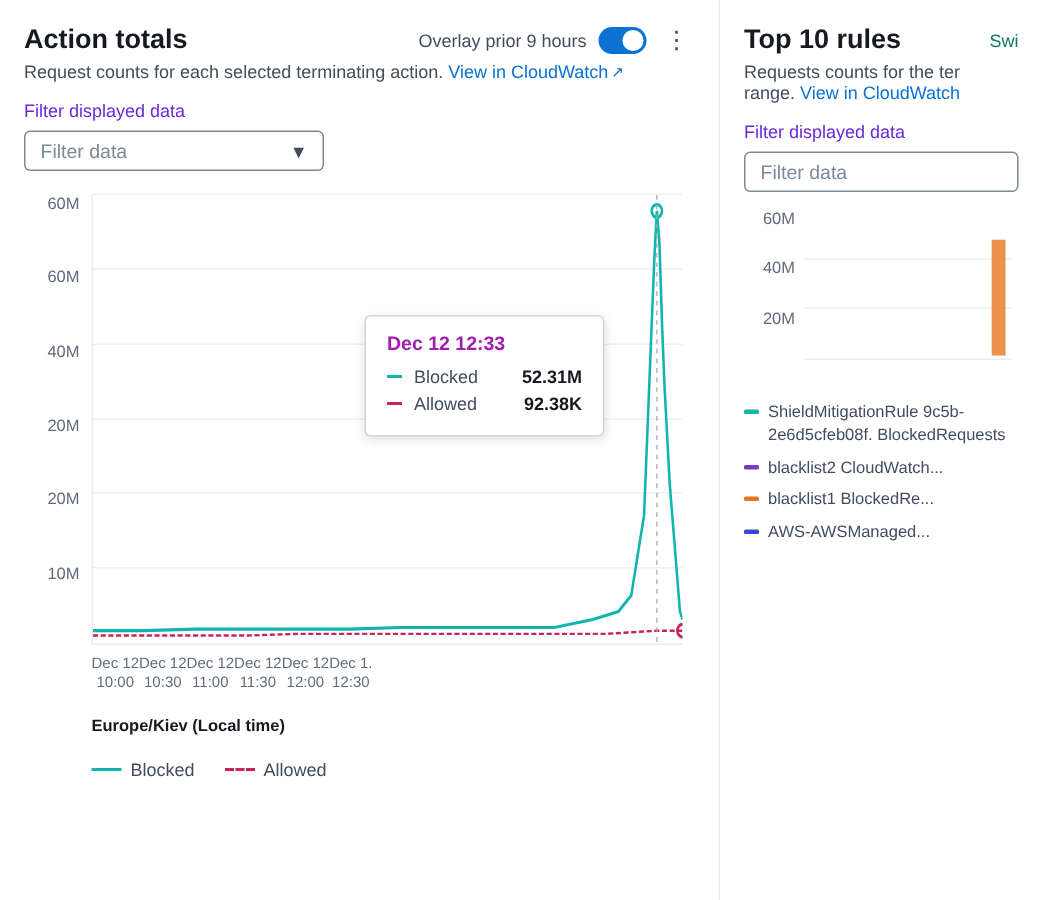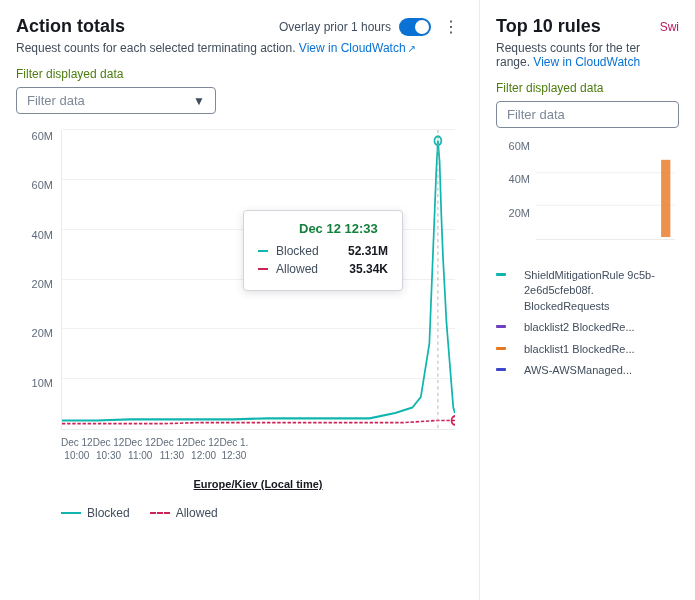--- a/index.html
+++ b/index.html
@@ -96,21 +96,21 @@
       align-items: center;
       gap: 2px;
     }
 
     .external-icon {
       font-size: 10px;
     }
 
     .filter-label {
       font-size: 12px;
-      color: #4d7c0f;
+      color: #6d28d9;
       margin-bottom: 6px;
       font-weight: 500;
     }
 
     .filter-dropdown {
       display: flex;
       align-items: center;
       justify-content: space-between;
       border: 1px solid #7d8998;
       border-radius: 4px;
@@ -189,25 +189,24 @@
       color: #5f6b7a;
       text-align: center;
       line-height: 1.3;
     }
 
     .x-axis-title {
       position: absolute;
       bottom: -20px;
       left: 45px;
       right: 8px;
-      text-align: center;
+      text-align: left;
       font-size: 11px;
       font-weight: 600;
       color: #16191f;
-      text-decoration: underline;
     }
 
     .chart-svg {
       position: absolute;
       top: 0;
       left: 0;
       width: 100%;
       height: 100%;
     }
 
@@ -222,22 +221,21 @@
       box-shadow: 0 2px 8px rgba(0,0,0,0.12);
       font-size: 12px;
       min-width: 160px;
       z-index: 10;
     }
 
     .tooltip-date {
       font-weight: 700;
       font-size: 13px;
       margin-bottom: 8px;
-      color: #15803d;
-      margin-left: 41px;
+      color: #a21caf;
     }
 
     .tooltip-row {
       display: flex;
       align-items: center;
       gap: 8px;
       margin-bottom: 4px;
     }
 
     .tooltip-dot {
@@ -285,21 +283,21 @@
       gap: 40px;
     }
 
     .right-title {
       font-size: 18px;
       font-weight: 700;
     }
 
     .switch-label {
       font-size: 12px;
-      color: #be185d;
+      color: #0f766e;
     }
 
     .right-subtitle {
       font-size: 12px;
       color: #414d5c;
       margin-bottom: 12px;
     }
 
     .right-filter-dropdown {
       display: flex;
@@ -345,21 +343,21 @@
       border-bottom: 1px solid #e9ebed;
     }
 
     .rules-list {
       margin-top: 8px;
     }
 
     .rule-item {
       display: flex;
       align-items: flex-start;
-      gap: 18px;
+      gap: 6px;
       font-size: 11px;
       color: #414d5c;
       margin-bottom: 6px;
       line-height: 1.4;
     }
 
     .rule-dot {
       width: 10px;
       height: 3px;
       margin-top: 5px;
@@ -368,21 +366,21 @@
     }
   </style>
 </head>
 <body>
 
 <div class="left-panel">
 
   <div class="panel-header">
     <span class="panel-title">Action totals</span>
     <div class="header-controls">
-      <span class="overlay-label">Overlay prior 1 hours</span>
+      <span class="overlay-label">Overlay prior 9 hours</span>
       <div class="toggle-switch"></div>
       <span class="dots-menu">⋮</span>
     </div>
   </div>
 
   <div class="subtitle">
     <span>Request counts for each selected terminating action.</span>
     <a class="link-cloudwatch">
       <span>View in CloudWatch</span>
       <span class="external-icon">↗</span>
@@ -444,21 +442,21 @@
     <div class="tooltip-box">
       <div class="tooltip-date">Dec 12 12:33</div>
       <div class="tooltip-row">
         <div class="tooltip-dot" style="background:#0fb5ae;"></div>
         <span class="tooltip-metric-name">Blocked</span>
         <span class="tooltip-value">52.31M</span>
       </div>
       <div class="tooltip-row">
         <div class="tooltip-dot" style="background:#cc2456; height:1px; border-top: 2px dashed #cc2456; background:none;"></div>
         <span class="tooltip-metric-name">Allowed</span>
-        <span class="tooltip-value">35.34K</span>
+        <span class="tooltip-value">92.38K</span>
       </div>
     </div>
   </div>
 
   <div class="legend">
     <div class="legend-item">
       <div class="legend-line" style="background:#0fb5ae;"></div>
       <span>Blocked</span>
     </div>
     <div class="legend-item">
@@ -503,21 +501,21 @@
     </div>
   </div>
 
   <div class="rules-list">
     <div class="rule-item">
       <div class="rule-dot" style="background:#0fb5ae;"></div>
       <span>ShieldMitigationRule 9c5b-2e6d5cfeb08f. BlockedRequests</span>
     </div>
     <div class="rule-item">
       <div class="rule-dot" style="background:#6e3fbe;"></div>
-      <span>blacklist2 BlockedRe...</span>
+      <span>blacklist2 CloudWatch...</span>
     </div>
     <div class="rule-item">
       <div class="rule-dot" style="background:#e87722;"></div>
       <span>blacklist1 BlockedRe...</span>
     </div>
     <div class="rule-item">
       <div class="rule-dot" style="background:#4046ca;"></div>
       <span>AWS-AWSManaged...</span>
     </div>
   </div>

